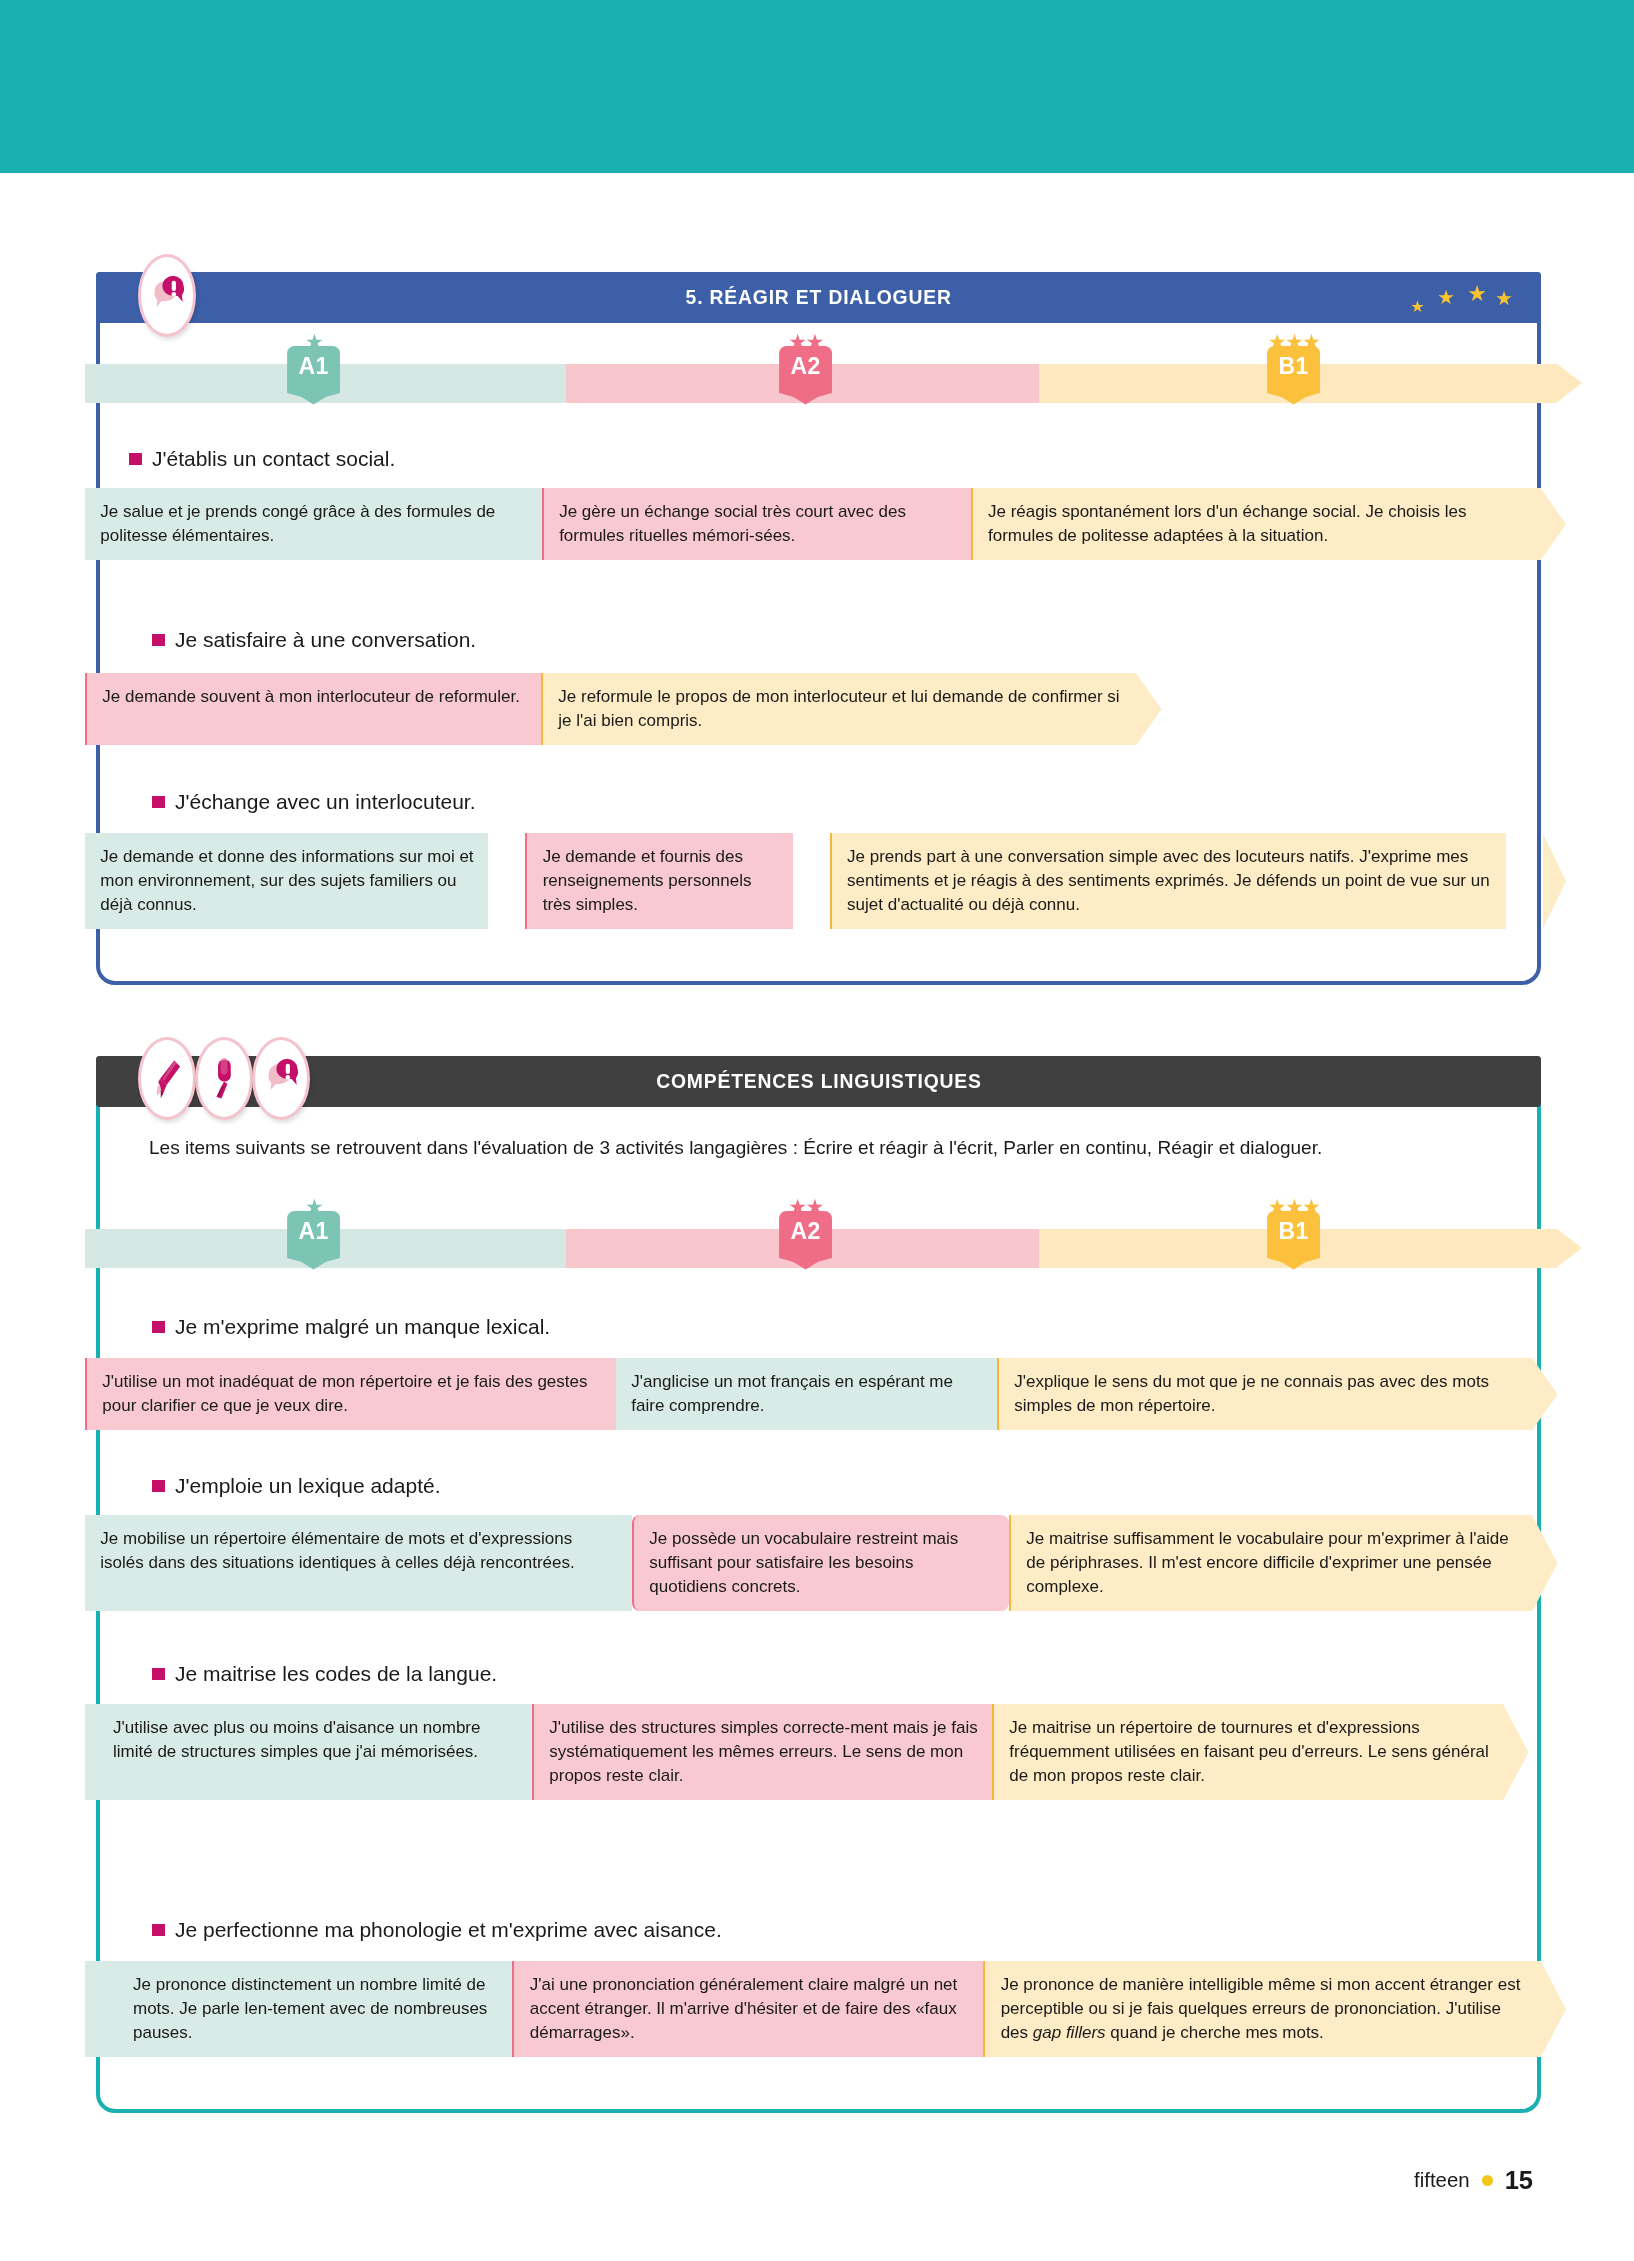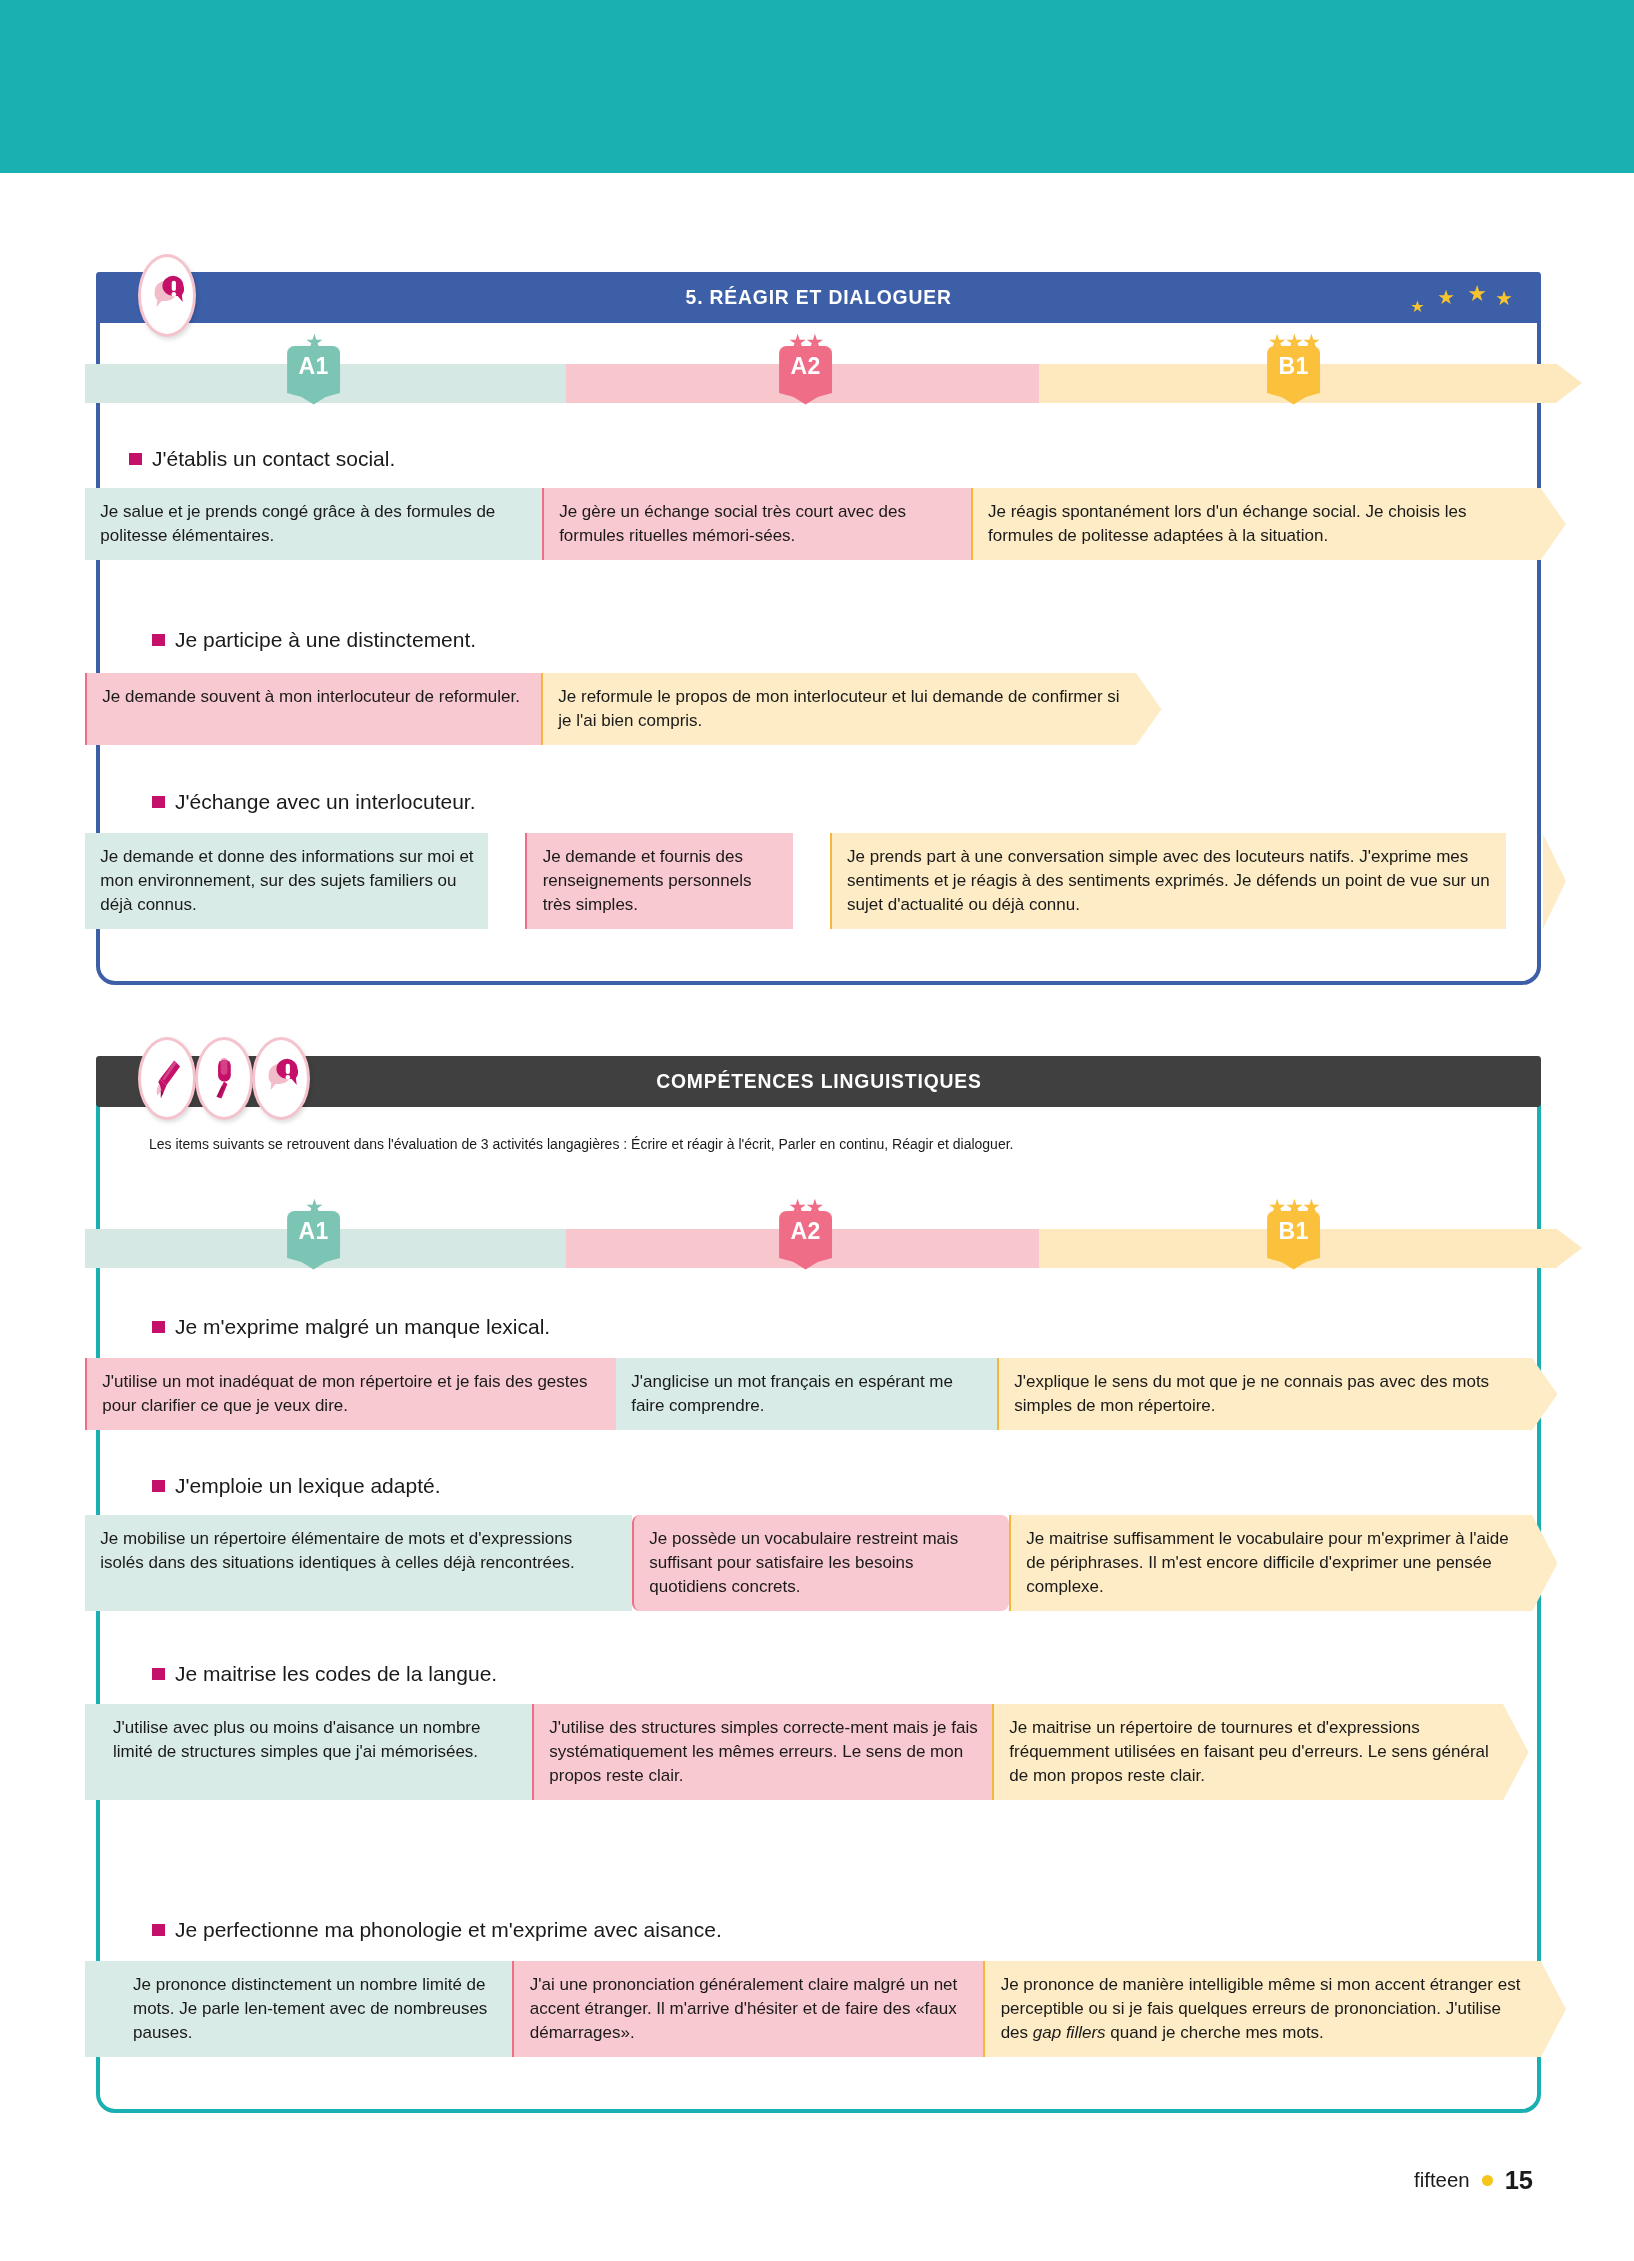--- a/index.html
+++ b/index.html
@@ -193,21 +193,21 @@
   .tipwrap::before {
     content: "";
     position: absolute; inset: 0;
     background: #fdecc5;
     clip-path: polygon(0 0, 100% 50%, 0 100%);
   }
 
   
   .intro {
     position: absolute;
-    font-size: 14px;
+    font-size: 19px;
     line-height: 1.45;
     color: #1a1a1a;
   }
 
   
   .footer {
     position: absolute;
     right: 102px;
     bottom: 66px;
     display: flex;
@@ -293,21 +293,21 @@
   </div>
   <div class="row" style="left:85px; top:488px; width:1481px;">
     <div class="cell a1" style="width:457px;">Je salue et je prends congé grâce à des formules de politesse élémentaires.</div>
     <div class="cell a2" style="width:429px;">Je gère un échange social très court avec des formules rituelles mémori-sées.</div>
     <div class="cell b1" style="width:570px;">Je réagis spontanément lors d'un échange social. Je choisis les formules de politesse adaptées à la situation.</div>
     <div class="tipwrap"></div>
   </div>
 
   <div class="comp-title" style="left:152px; top:628px;">
     <span class="bullet"></span>
-    <span>Je participe à une distinctement.</span>
+    <span>Je satisfaire à une conversation.</span>
   </div>
   <div class="row" style="left:85px; top:673px; width:1481px;">
     <div class="cell a2" style="width:456px;">Je demande souvent à mon interlocuteur de reformuler.</div>
     <div class="cell b1" style="width:595px;">Je reformule le propos de mon interlocuteur et lui demande de confirmer si je l'ai bien compris.</div>
     <div class="tipwrap"></div>
   </div>
 
   <div class="comp-title" style="left:152px; top:790px;">
     <span class="bullet"></span>
     <span>J'échange avec un interlocuteur.</span>

